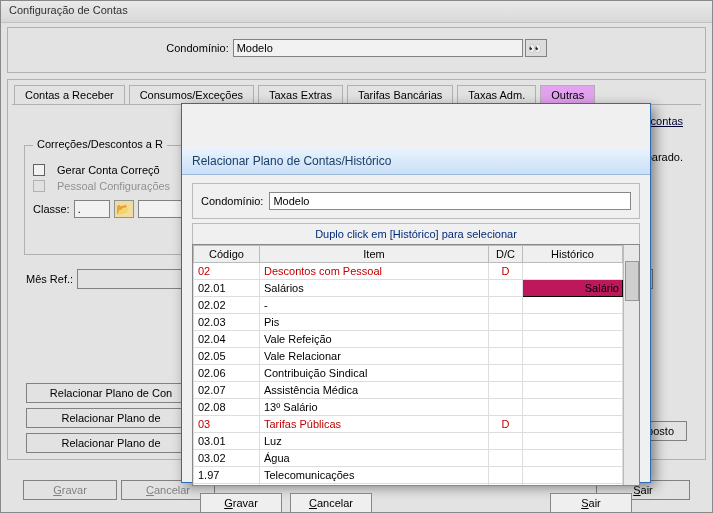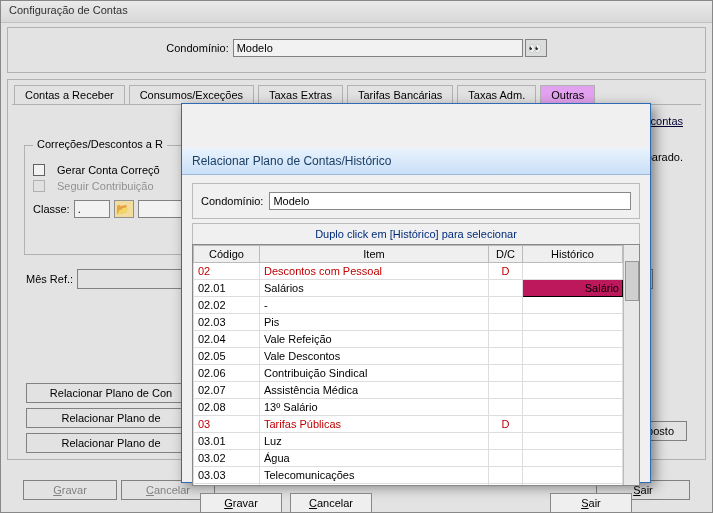--- a/index.html
+++ b/index.html
@@ -93,21 +93,21 @@
       <span class="contas-link">s contas</span>
       <span style="position:absolute; top:46px; right:18px;">çamento separado.</span>
       <div class="group-box group-corr">
         <span class="group-title">Correções/Descontos a R</span>
         <div class="chk-row">
           <div class="chk"></div>
           <span>Gerar Conta Correçõ</span>
         </div>
         <div class="chk-row">
           <div class="chk disabled"></div>
-          <span class="disabled-text">Seguir Contribuição</span>
+          <span class="disabled-text">Pessoal Configurações</span>
         </div>
         <div class="classe-row">
           <span>Classe:</span>
           <input class="small-input" value="." style="">
           <div class="folder-btn">
             <span>📂</span>
           </div>
           <input class="txt-input" style="flex: 1 1 0%; width: 120px; margin-left: 4px;">
         </div>
       </div>
@@ -178,21 +178,21 @@
                 <td class="col-hist"></td>
               </tr>
               <tr>
                 <td class="col-cod">02.04</td>
                 <td class="">Vale Refeição</td>
                 <td class="col-dc"></td>
                 <td class="col-hist"></td>
               </tr>
               <tr>
                 <td class="col-cod">02.05</td>
-                <td class="">Vale Descontos</td>
+                <td class="">Vale Relacionar</td>
                 <td class="col-dc"></td>
                 <td class="col-hist"></td>
               </tr>
               <tr>
                 <td class="col-cod">02.06</td>
                 <td class="">Contribuição Sindical</td>
                 <td class="col-dc"></td>
                 <td class="col-hist"></td>
               </tr>
               <tr>
@@ -219,21 +219,21 @@
                 <td class="col-dc"></td>
                 <td class="col-hist"></td>
               </tr>
               <tr>
                 <td class="col-cod">03.02</td>
                 <td class="">Água</td>
                 <td class="col-dc"></td>
                 <td class="col-hist"></td>
               </tr>
               <tr>
-                <td class="col-cod">03.03</td>
+                <td class="col-cod">1.97</td>
                 <td class="">Telecomunicações</td>
                 <td class="col-dc"></td>
                 <td class="col-hist"></td>
               </tr>
               <tr>
                 <td class="col-cod">03.04</td>
                 <td class="">Gás</td>
                 <td class="col-dc"></td>
                 <td class="col-hist"></td>
               </tr>

